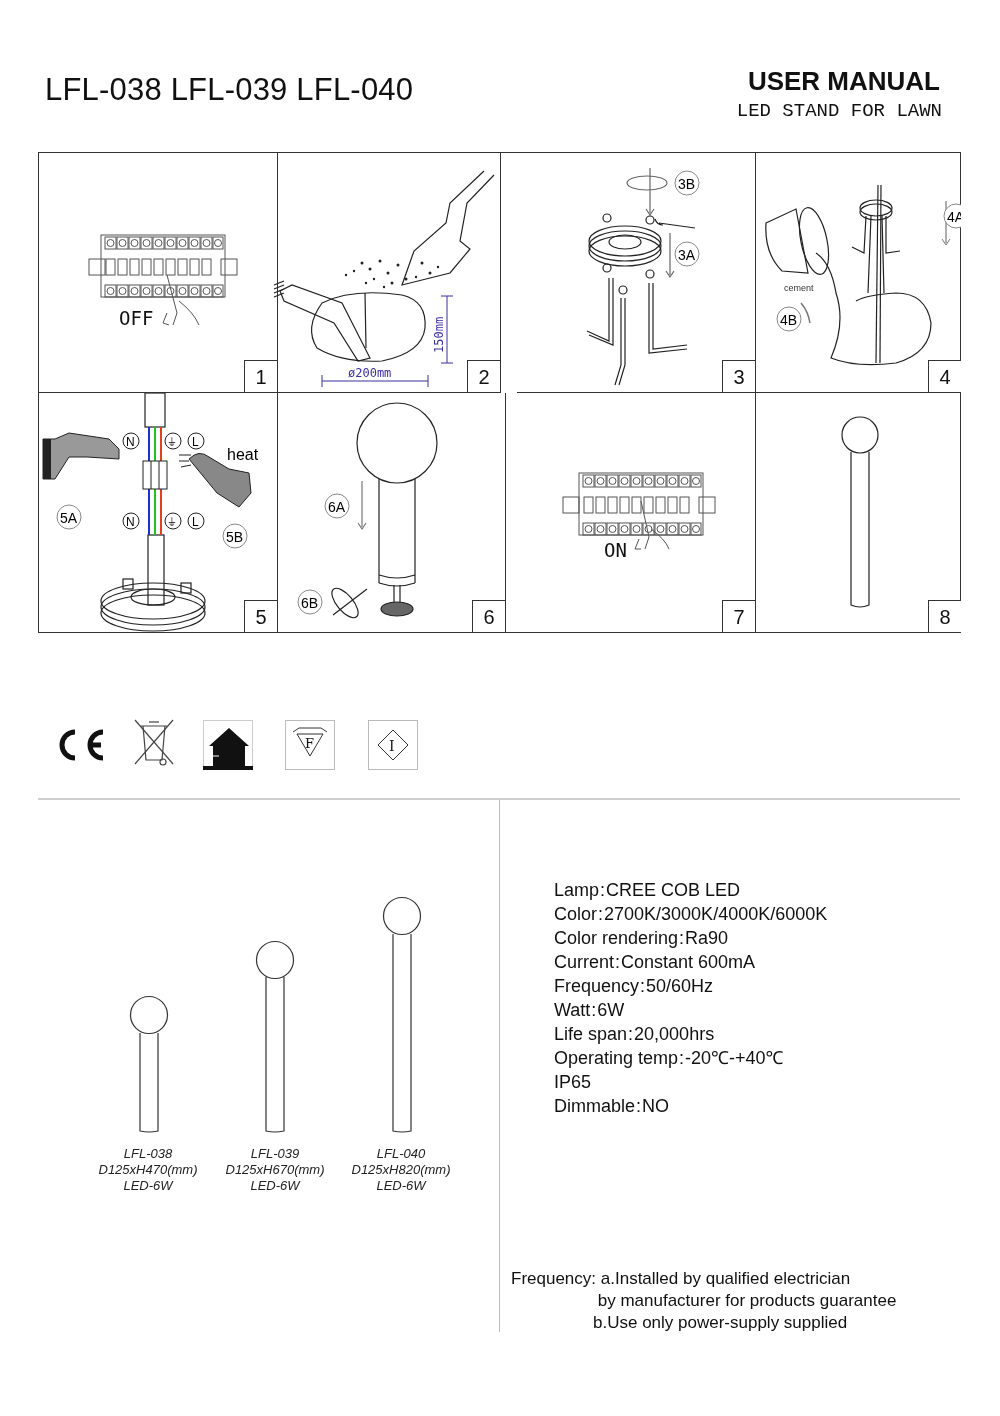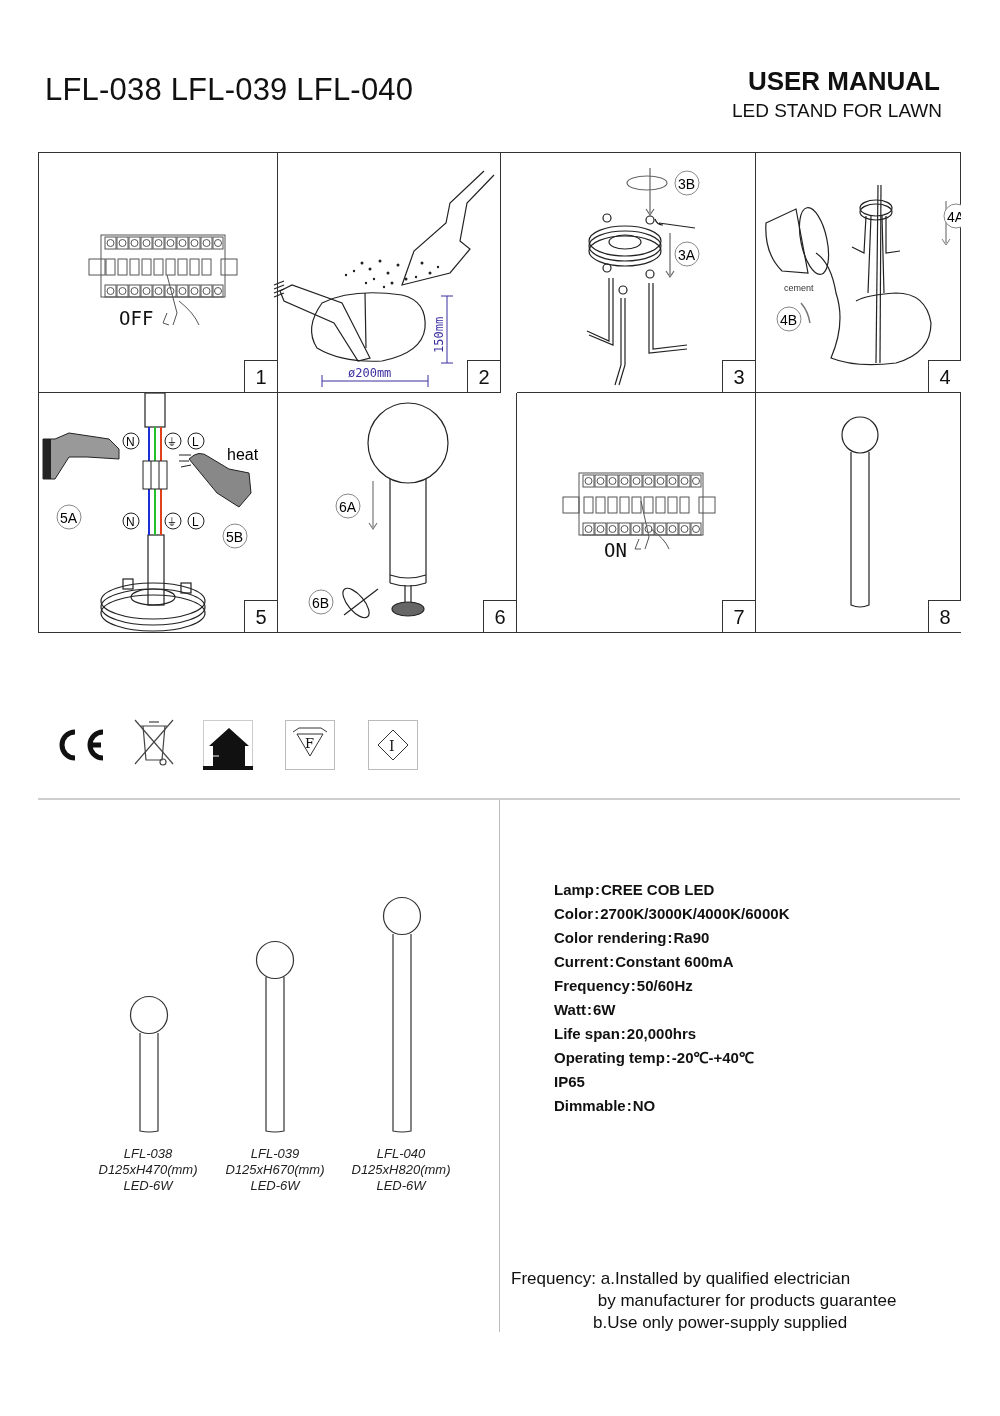--- a/index.html
+++ b/index.html
@@ -1,37 +1,37 @@
 <!DOCTYPE html>
 <html><head>
 <meta charset="utf-8">
 <style>
   * { box-sizing: border-box; margin: 0; padding: 0; }
   html, body { width: 1000px; height: 1416px; background: #ffffff; overflow: hidden; }
   body { position: relative; font-family: "Liberation Sans", sans-serif; color: #111; }
 
   .model-title { position: absolute; left: 45px; top: 72px; font-size: 31px; font-weight: normal; letter-spacing: 0.2px; }
   .manual-title { position: absolute; right: 60px; top: 66px; font-size: 26px; font-weight: bold; text-align: right; margin-left: 31px; }
-  .manual-sub { position: absolute; right: 58px; top: 100px; font-size: 19px; text-align: right; }
+  .manual-sub { position: absolute; right: 58px; top: 100px; font-size: 19px; text-align: right; font-family: Liberation Mono, monospace; }
 
   .grid { position: absolute; left: 38px; top: 152px; width: 923px; height: 481px; border: 1px solid #333; }
   .cell { position: absolute; width: 239px; height: 240px; border-right: 1px solid #333; border-bottom: 1px solid #333; }
   .cell svg { position: absolute; left: 0; top: 0; }
   .step-num { position: absolute; right: 0; bottom: 0; width: 33px; height: 32px; border-left: 1px solid #333; border-top: 1px solid #333; font-size: 20px; text-align: center; line-height: 32px; background: #fff; }
 
   .cert-row { position: absolute; left: 55px; top: 718px; height: 54px; width: 380px; }
   .cert { position: absolute; top: 0; }
 
   .hdivider { position: absolute; left: 38px; top: 798px; width: 922px; height: 2px; background: #cfcfcf; }
   .vdivider { position: absolute; left: 499px; top: 800px; width: 1px; height: 532px; background: #bbb; }
 
   .models { position: absolute; left: 90px; top: 880px; width: 380px; height: 320px; font-style: italic; }
   .model-label { position: absolute; width: 130px; text-align: center; font-size: 13px; line-height: 16px; color: #222; }
 
-  .specs { position: absolute; left: 554px; top: 878px; font-size: 15px; line-height: 24px; color: #111; font-weight: bold; }
+  .specs { position: absolute; left: 554px; top: 878px; font-size: 18px; line-height: 24px; color: #111; }
   .sep { padding: 0 1px; }
 
   .cautions { position: absolute; left: 511px; top: 1268px; font-size: 17px; line-height: 22px; color: #111; }
   .cautions .row { white-space: pre; }
 </style>
 </head>
 <body>
 
 <div class="model-title">LFL-038 LFL-039 LFL-040</div>
 <div class="manual-title">USER MANUAL</div>
@@ -238,21 +238,21 @@
       <circle cx="92" cy="128" r="8" fill="#fff" stroke="#222"></circle>
         <text x="87" y="133" font-size="12" font-family="Liberation Sans, sans-serif">N</text>
       <circle cx="134" cy="128" r="8" fill="#fff" stroke="#222"></circle>
         <text x="129" y="133" font-size="11" font-family="DejaVu Sans, sans-serif">⏚</text>
       <circle cx="157" cy="128" r="8" fill="#fff" stroke="#222"></circle>
         <text x="153" y="133" font-size="12" font-family="Liberation Sans, sans-serif">L</text>
     </svg>
     <div class="step-num">5</div>
   </div>
 
-  <div class="cell" style="left:239px;top:240px;">
+  <div class="cell" style="left:228px;top:240px;">
     <svg width="239" height="240">
       <g stroke="#222" fill="none" stroke-width="1.2">
         <circle cx="130" cy="50" r="40"></circle>
         <path d="M112 86 L112 190 M148 86 L148 190"></path>
         <path d="M112 182 Q130 188 148 182 M112 190 Q130 196 148 190"></path>
         <path d="M127 192 L127 212 M133 192 L133 212"></path>
         <ellipse cx="130" cy="216" rx="16" ry="7" fill="#666"></ellipse>
         <line x1="95" y1="88" x2="95" y2="134" stroke="#777"></line>
         <path d="M91 130 L95 136 L99 130" stroke="#777"></path>
         <ellipse cx="78" cy="210" rx="8" ry="18" transform="rotate(-40 78 210)"></ellipse>

